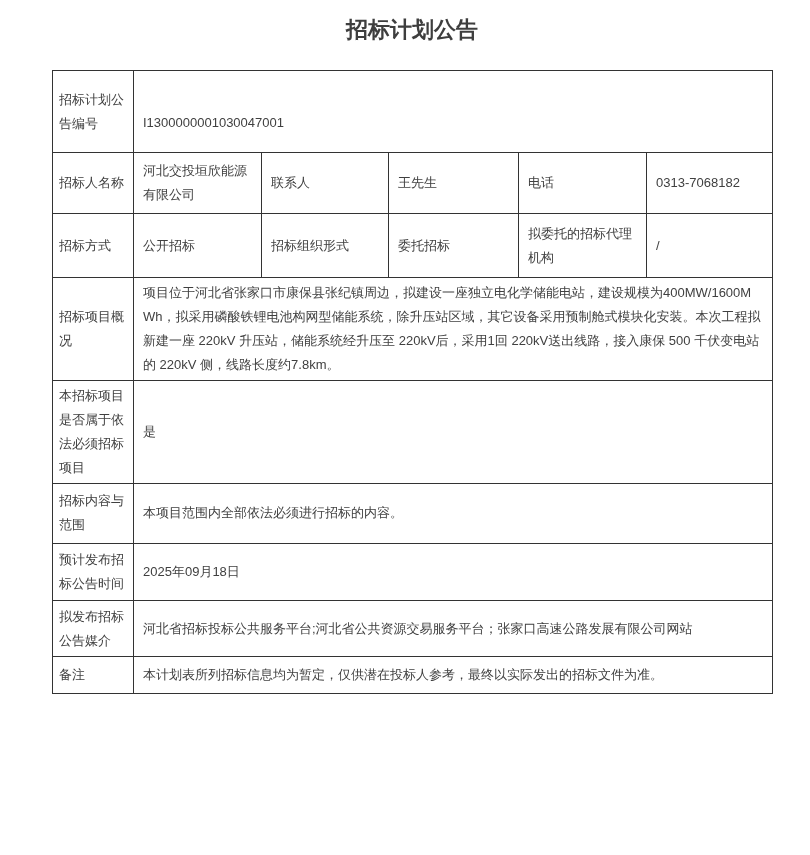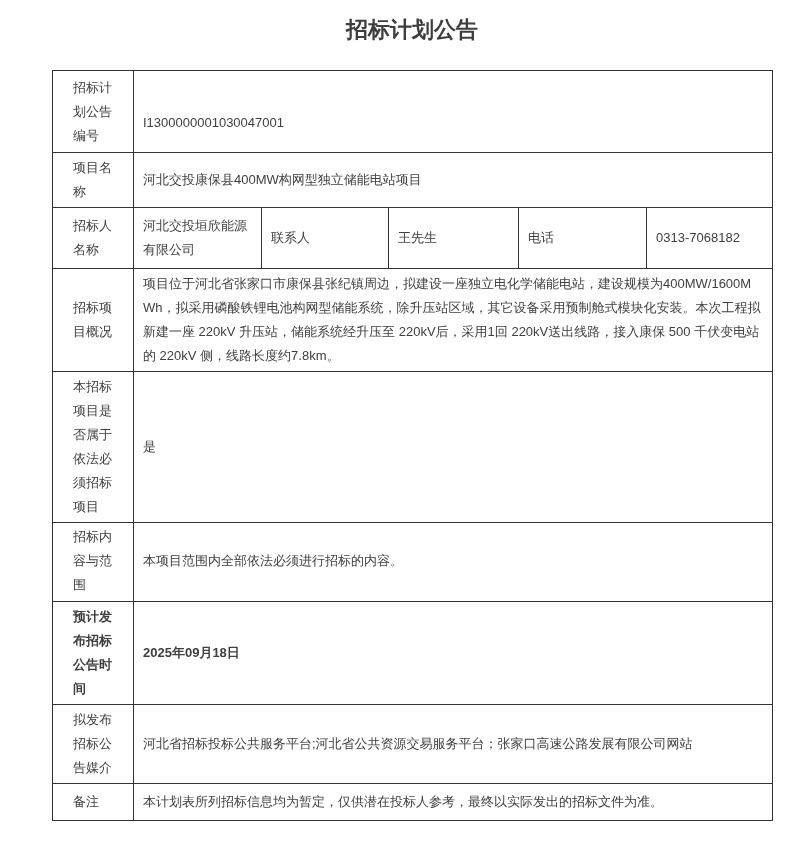--- a/index.html
+++ b/index.html
@@ -42,36 +42,36 @@
   table.announce td {
     border: 1px solid #333333;
     font-size: 13px;
     line-height: 24px;
     vertical-align: middle;
     padding: 3px 9px;
     word-break: break-all;
     overflow: hidden;
   }
   table.announce td.lbl {
-    padding: 3px 20px;
+    padding: 3px 6px;
   }
   tr.r1 td {
     padding-top: 26px;
   }
   
   tr.r1  { height: 82px; }
   tr.r2  { height: 39px; }
   tr.r3  { height: 52px; }
   tr.r4  { height: 59px; }
   tr.r5  { height: 61px; }
   tr.r6  { height: 64px; }
   tr.r7  { height: 101px; }
   tr.r8  { height: 102px; }
   tr.r9  { height: 60px; font-family: Liberation Mono, monospace; }
-  tr.r10 { height: 57px; font-weight: bold; }
+  tr.r10 { height: 57px; }
   tr.r11 { height: 56px; }
   tr.r12 { height: 37px; }
 </style>
 </head>
 <body>
 
 <div class="page">
 
   <div class="title-bar">
     <h1 class="page-title">招标计划公告</h1>
@@ -84,31 +84,35 @@
       <col style="width:127px">
       <col style="width:130px">
       <col style="width:128px">
       <col style="width:126px">
     </colgroup>
     <tbody>
       <tr class="r1">
         <td class="lbl">招标计划公告编号</td>
         <td colspan="5">I1300000001030047001</td>
       </tr>
-      <tr class="r2">
-        <td class="lbl">项目名称</td>
-        <td colspan="5">河北交投康保县400MW构网型独立储能电站项目</td>
-      </tr>
       <tr class="r5">
         <td class="lbl">招标人名称</td>
         <td>河北交投垣欣能源有限公司</td>
         <td>联系人</td>
         <td>王先生</td>
         <td>电话</td>
         <td>0313-7068182</td>
+      </tr>
+      <tr class="r6">
+        <td class="lbl">招标方式</td>
+        <td>公开招标</td>
+        <td>招标组织形式</td>
+        <td>委托招标</td>
+        <td>拟委托的招标代理机构</td>
+        <td>/</td>
       </tr>
       <tr class="r7">
         <td class="lbl">招标项目概况</td>
         <td colspan="5">项目位于河北省张家口市康保县张纪镇周边，拟建设一座独立电化学储能电站，建设规模为400MW/1600MWh，拟采用磷酸铁锂电池构网型储能系统，除升压站区域，其它设备采用预制舱式模块化安装。本次工程拟新建一座 220kV 升压站，储能系统经升压至 220kV后，采用1回 220kV送出线路，接入康保 500 千伏变电站的 220kV 侧，线路长度约7.8km。</td>
       </tr>
       <tr class="r8">
         <td class="lbl">本招标项目是否属于依法必须招标项目</td>
         <td colspan="5">是</td>
       </tr>
       <tr class="r9">

